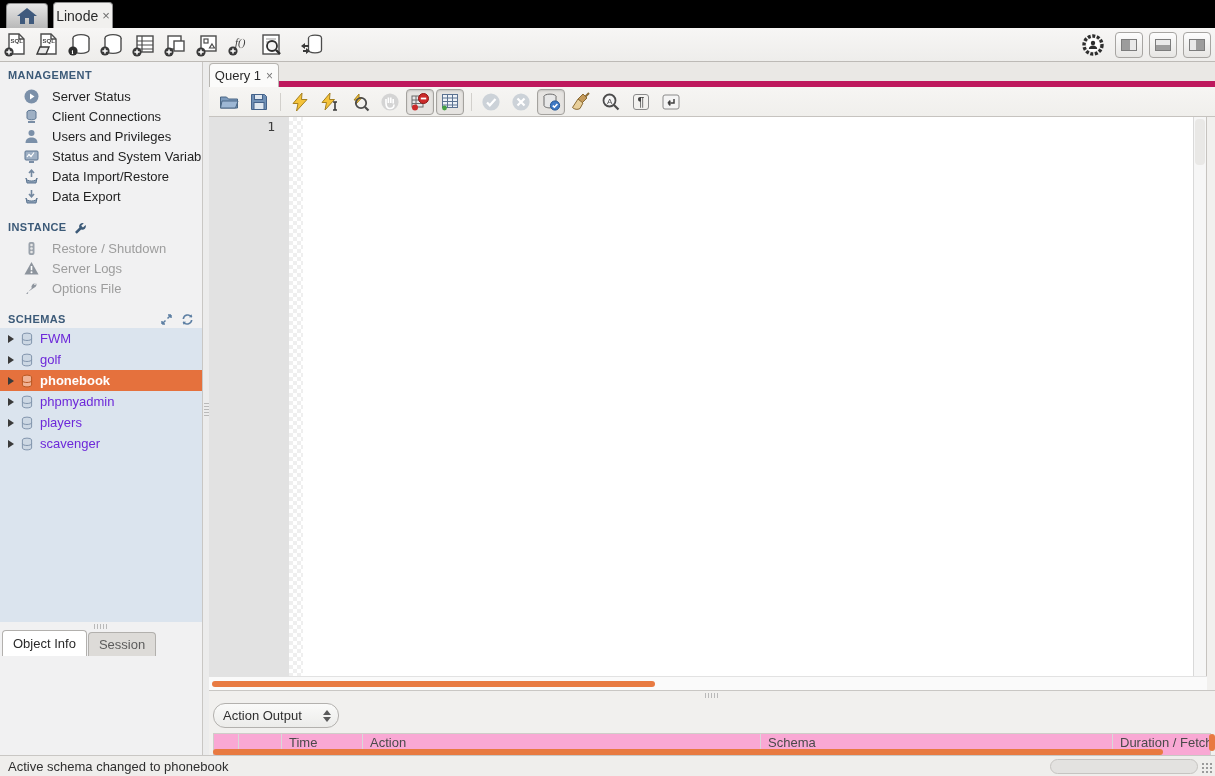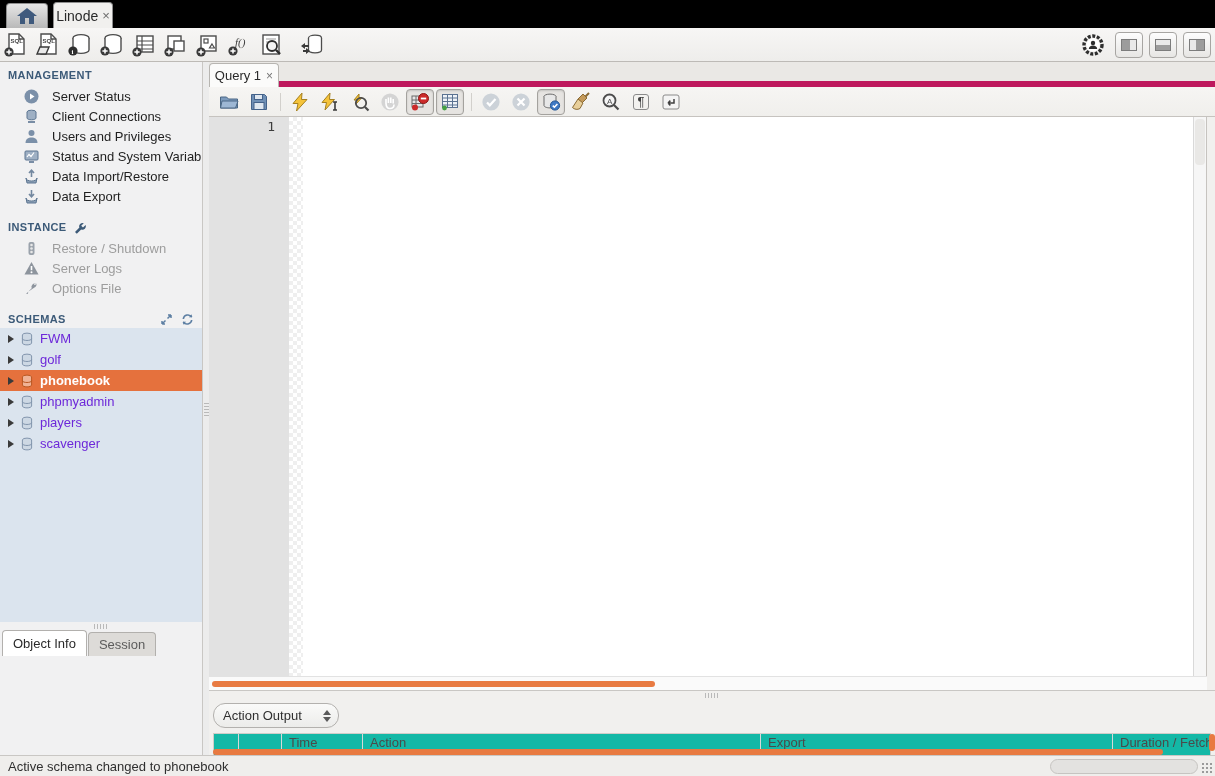--- a/index.html
+++ b/index.html
@@ -124,21 +124,21 @@
   #action-output { position:relative; height:55px; background:#f1f0ee; }
   #ao-select { position:absolute; left:4px; top:3px; width:126px; height:25px;
     background:linear-gradient(#fafaf9,#ececea); border:1px solid #b3b1ae; border-radius:12px;
     display:flex; align-items:center; font-size:13px; color:#2e2e2e; padding-left:9px;
     cursor:pointer; }
   .spin { margin-left:auto; margin-right:7px; display:flex; flex-direction:column; gap:2px; }
   .spin .up { width:0; height:0; border-left:4px solid transparent; border-right:4px solid transparent;
     border-bottom:5px solid #5a5a5a; }
   .spin .down { width:0; height:0; border-left:4px solid transparent; border-right:4px solid transparent;
     border-top:5px solid #5a5a5a; }
-  #ao-header { position:absolute; left:4px; top:33px; width:998px; height:22px; background:#14b8a6;
+  #ao-header { position:absolute; left:4px; top:33px; width:998px; height:22px; background:#f9a8d4;
     border:1px solid #cfcdc9; border-bottom:none; display:flex; }
   .ao-col { border-right:1px solid #d8d8d8; font-size:13px; color:#4a4a4a;
     padding:1px 0 0 7px; white-space:nowrap; overflow:hidden; }
   #ao-hthumb { position:absolute; left:4px; top:49px; width:950px; height:6px;
     background:#e87a41; border-radius:3px; z-index:3; }
   #ao-vthumb { position:absolute; left:1000px; top:34px; width:6px; height:17px;
     background:#e87a41; border-radius:3px; z-index:3; }
 
   
   #statusbar { position:absolute; left:0; top:755px; width:1215px; height:21px;
@@ -583,21 +583,21 @@
         <span class="spin">
             <span class="up"></span>
             <span class="down"></span>
           </span>
       </div>
       <div id="ao-header">
         <div class="ao-col" style="width:25px"></div>
         <div class="ao-col" style="width:43px"></div>
         <div class="ao-col" style="width:81px">Time</div>
         <div class="ao-col" style="width:398px">Action</div>
-        <div class="ao-col" style="width:352px">Export</div>
+        <div class="ao-col" style="width:352px">Schema</div>
         <div class="ao-col" style="flex:1; border-right:none">Duration / Fetch</div>
       </div>
       <div id="ao-hthumb"></div>
       <div id="ao-vthumb"></div>
     </div>
   </div>
 
   <div id="statusbar">
     <span>Active schema changed to phonebook</span>
     <span id="status-pill"></span>

